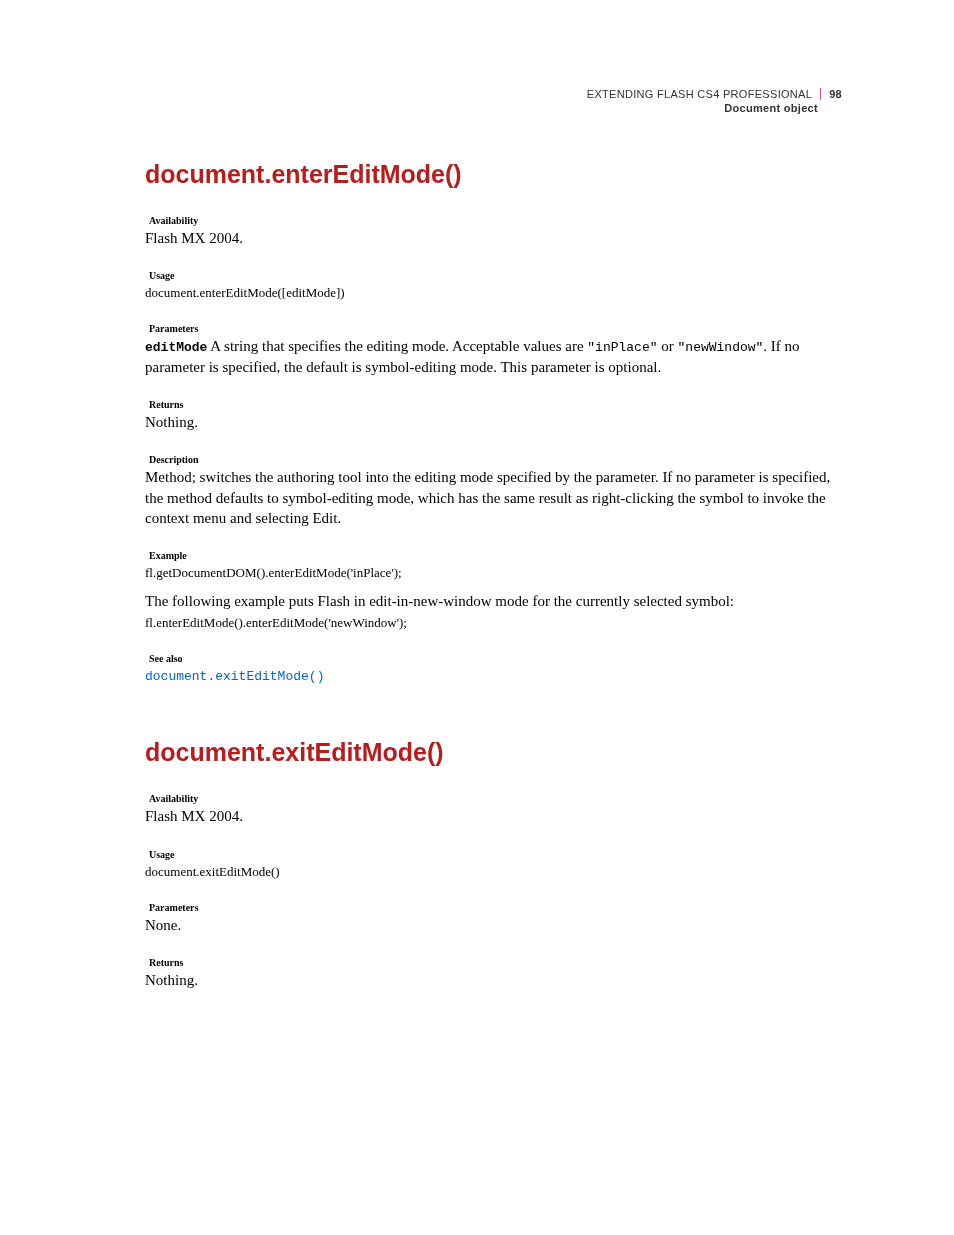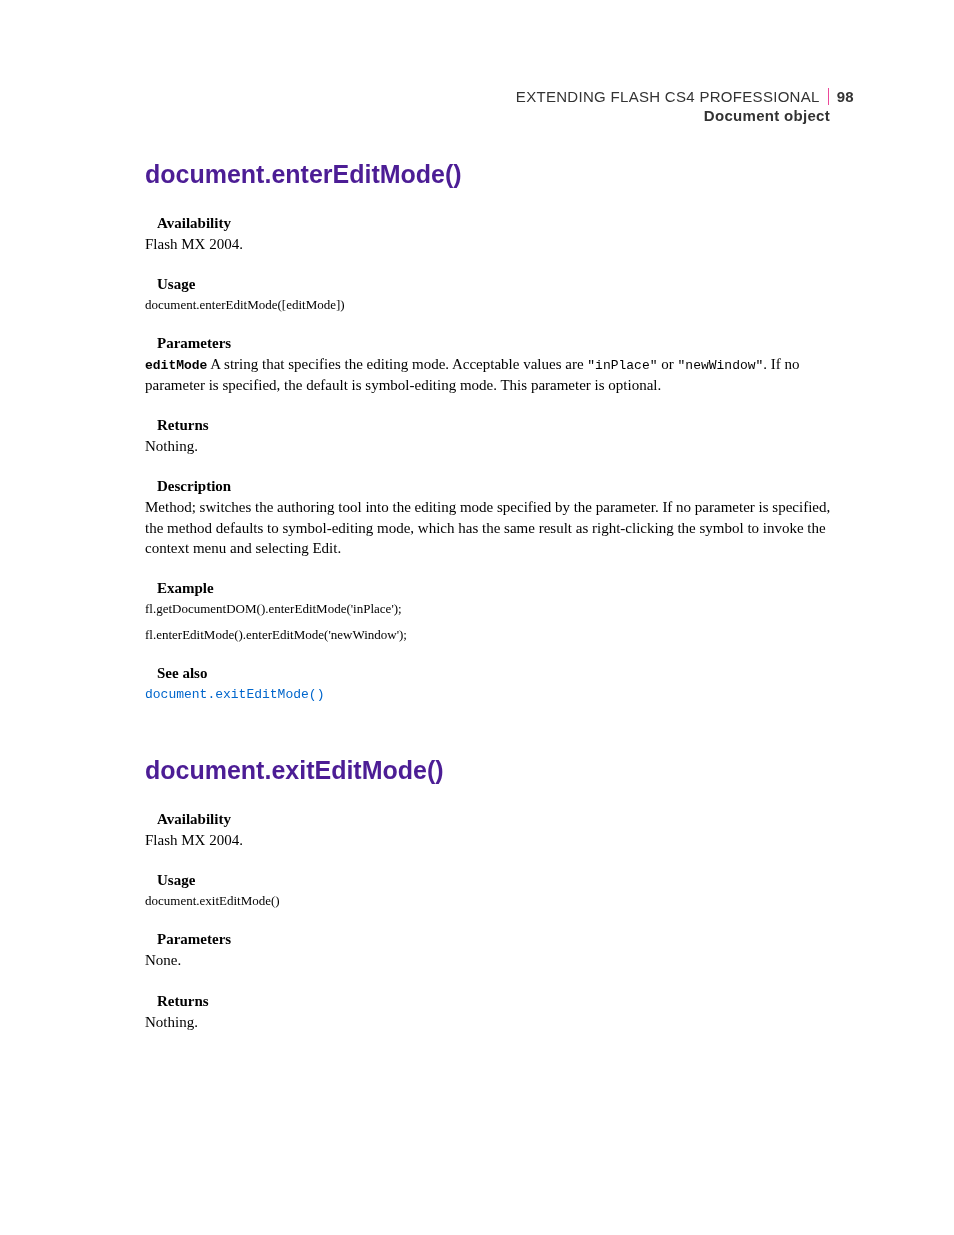--- a/index.html
+++ b/index.html
@@ -11,24 +11,24 @@
     width: 954px;
     height: 1235px;
     position: relative;
   }
   .page {
     padding: 88px 100px 40px 145px;
   }
   .runhead {
     position: absolute;
     top: 88px;
-    right: 100px;
+    right: 112px;
     text-align: right;
     font-family: "Myriad Pro", "Helvetica Neue", Arial, sans-serif;
-    font-size: 15px;
+    font-size: 11px;
     letter-spacing: 0.3px;
     color: #333;
   }
   .runhead .line1 {
     display: flex;
     align-items: center;
     justify-content: flex-end;
   }
   .runhead .book {
     text-transform: uppercase;
@@ -45,27 +45,27 @@
     padding-right: 24px;
   }
   .content {
     margin-top: 72px;
   }
   h1.method {
     font-family: "Myriad Pro", "Helvetica Neue", Arial, sans-serif;
     font-weight: 700;
     font-size: 25px;
     margin: 0 0 26px 0;
-    color: #4c1d95;
+    color: #b91c1c;
   }
   h2.sub {
     font-family: "Minion Pro", "Times New Roman", Georgia, serif;
     font-weight: 700;
-    font-size: 15px;
-    margin: 22px 0 2px 12px;
+    font-size: 10px;
+    margin: 22px 0 2px 4px;
   }
   p.body {
     font-size: 15px;
     line-height: 1.35;
     margin: 0 5px 4px 0;
   }
   .mono {
     font-family: "Courier New", Courier, monospace;
     font-size: 13px;
   }
@@ -117,20 +117,21 @@
     <p class="body"><span class="param-name">editMode</span><span>  A string that specifies the editing mode. Acceptable values are </span><span class="mono">"inPlace"</span><span> or </span><span class="mono">"newWindow"</span><span>. If no parameter is specified, the default is symbol-editing mode. This parameter is optional.</span></p>
 
     <h2 class="sub">Returns</h2>
     <p class="body">Nothing.</p>
 
     <h2 class="sub">Description</h2>
     <p class="body">Method; switches the authoring tool into the editing mode specified by the parameter. If no parameter is specified, the method defaults to symbol-editing mode, which has the same result as right-clicking the symbol to invoke the context menu and selecting Edit.</p>
 
     <h2 class="sub">Example</h2>
     <pre class="code">fl.getDocumentDOM().enterEditMode('inPlace');</pre>
+    <p class="body">The following example puts Flash in edit-in-new-window mode for the currently selected symbol:</p>
     <pre class="code">fl.enterEditMode().enterEditMode('newWindow');</pre>
 
     <h2 class="sub">See also</h2>
     <a href="#" class="xref">document.exitEditMode()</a>
 
     
     <div class="block2">
       <h1 class="method">document.exitEditMode()</h1>
 
       <h2 class="sub">Availability</h2>

